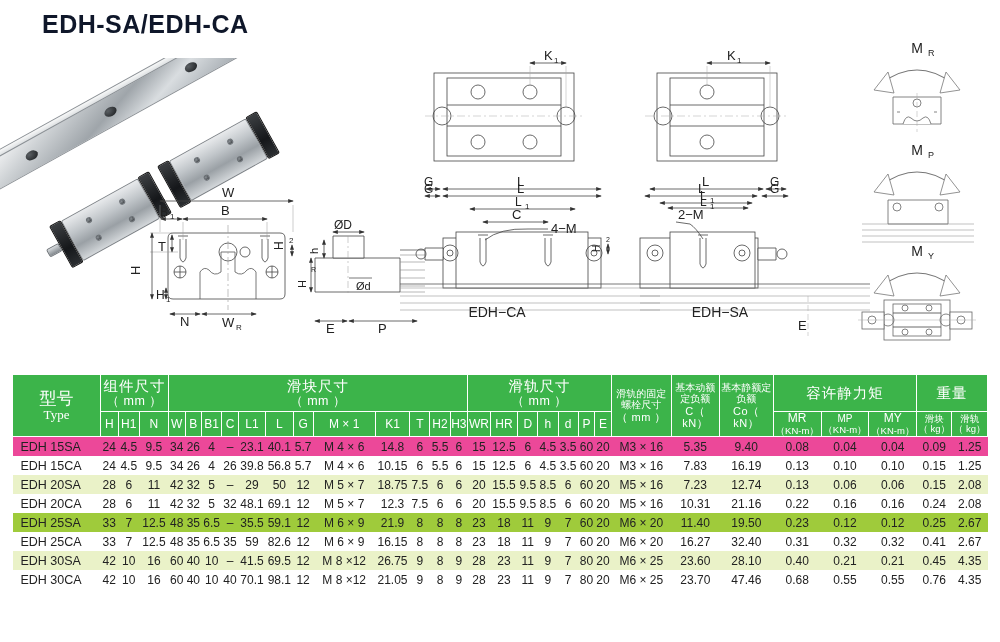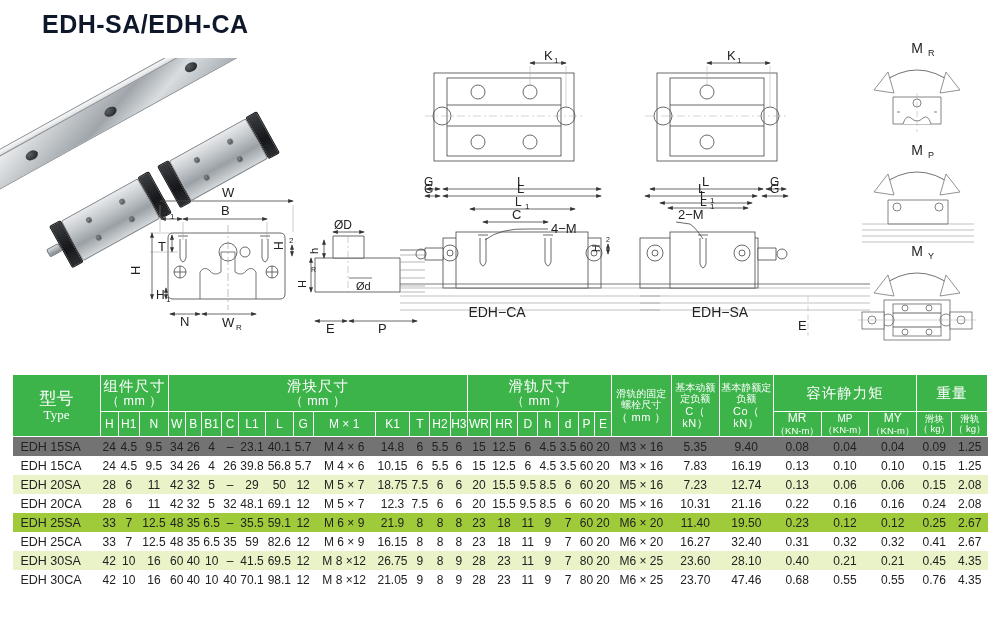--- a/index.html
+++ b/index.html
@@ -93,21 +93,21 @@
   table.spec th.typ .en { display:block; font-size:13px;font-family:Liberation Serif, serif; }
   table.spec th.small { font-size:9.5px; }
   table.spec td {
     border:none; text-align:center; padding:2.5px 1px;
     font-size:12px; white-space:nowrap;
   }
   table.spec td.type { text-align:left; padding-left:8px; font-size:12.5px; }
   tr.alt-a td { background:#ffffff; }
   tr.alt-b td { background:#eaf2c8; }
   tr.hl td    { background:#9fcb3b; }
-  tr.hl2 td   { background:#737373; }
+  tr.hl2 td   { background:#ec4899; }
 </style>
 </head>
 <body>
 
 <div id="title">EDH-SA/EDH-CA</div>
 
 <div id="photo">
   <div id="rail-top" class="rail-body"></div>
   <div id="rail-main" class="rail-body">
     <div class="rail-hole" style="left:40px; top:10px;"></div>

